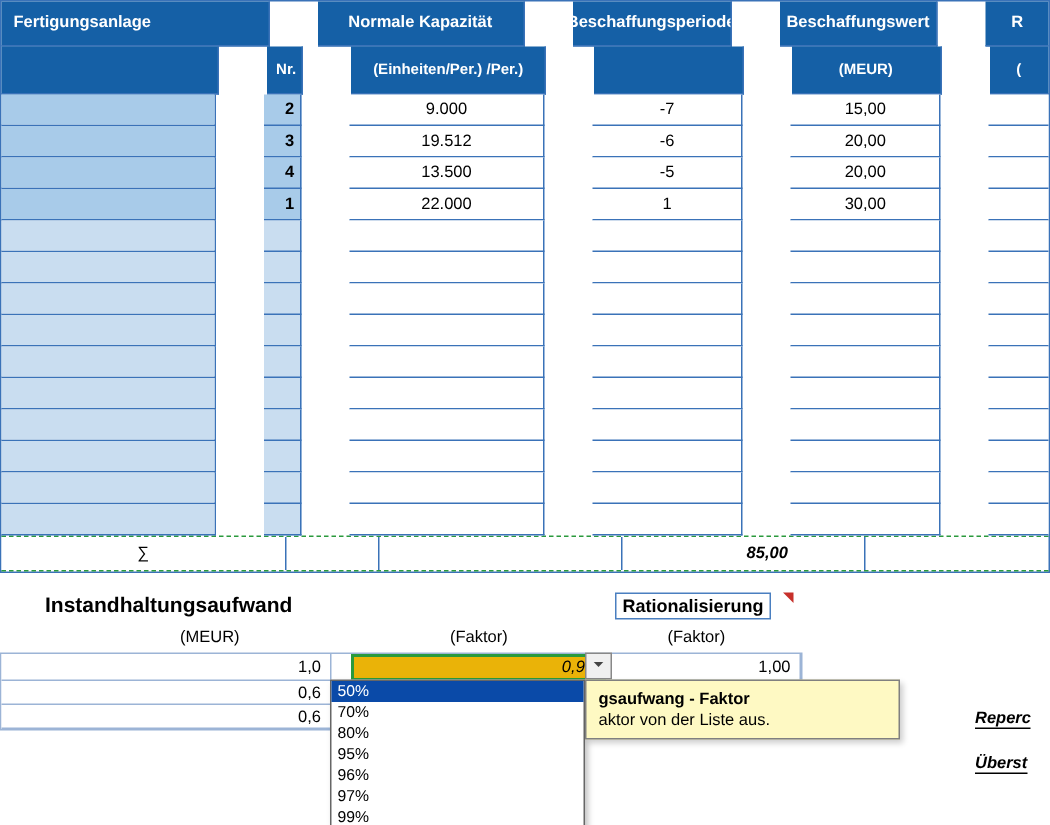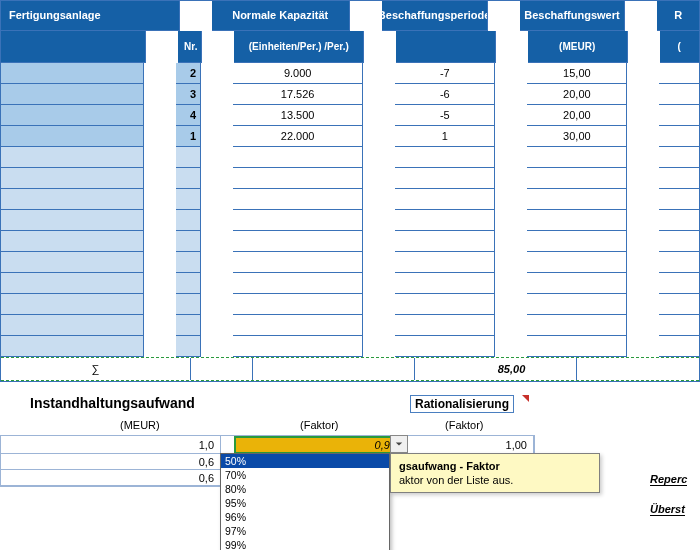--- a/index.html
+++ b/index.html
@@ -186,21 +186,21 @@
         <div class="tg-cell data col-b">9.000</div>
         <div class="tg-cell data col-c">-7</div>
         <div class="tg-cell data col-d">15,00</div>
         <div class="tg-cell data col-e"></div>
       </div>
       <div class="tg-row">
         <div class="col-a-inner">
           <div class="col-a-left"></div>
         </div>
         <div class="tg-cell rownum" style="width:30px">3</div>
-        <div class="tg-cell data col-b">17.526</div>
+        <div class="tg-cell data col-b">19.512</div>
         <div class="tg-cell data col-c">-6</div>
         <div class="tg-cell data col-d">20,00</div>
         <div class="tg-cell data col-e"></div>
       </div>
       <div class="tg-row">
         <div class="col-a-inner">
           <div class="col-a-left"></div>
         </div>
         <div class="tg-cell rownum" style="width:30px">4</div>
         <div class="tg-cell data col-b">13.500</div>

